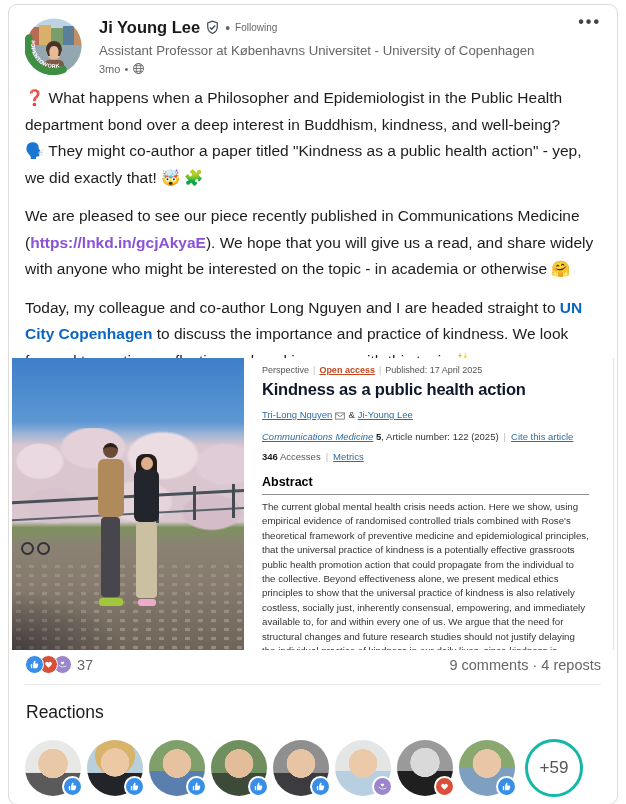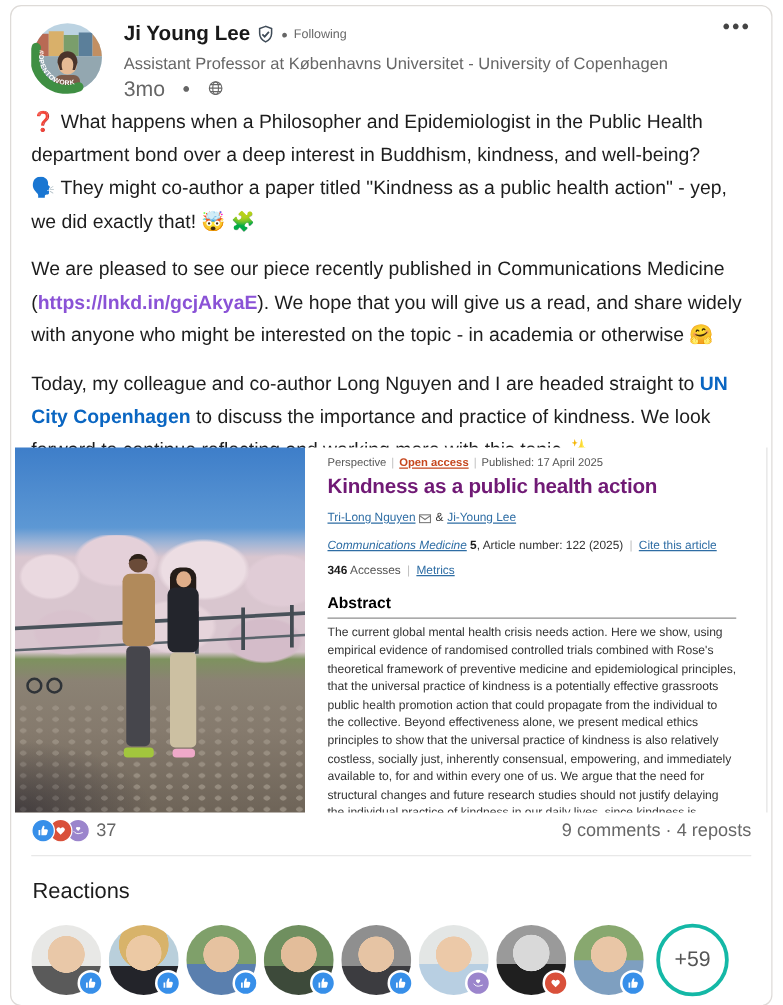--- a/index.html
+++ b/index.html
@@ -9,21 +9,21 @@
         border:1px solid #dedbd8;border-radius:9px;}
 
   
   .avatar{position:absolute;left:16px;top:12px;width:58px;height:58px;cursor:pointer;}
   .h-name-row{position:absolute;left:90px;top:13px;display:flex;align-items:center;gap:5px;}
   .h-name{font-size:16.5px;font-weight:700;color:#191919;}
   .shield{width:15px;height:15px;display:inline-block;}
   .h-sep{color:#666;font-size:14px;}
   .h-follow{font-size:10px;color:#666;}
   .h-headline{position:absolute;left:90px;top:38px;font-size:13.2px;color:#666;white-space:nowrap;width:500px;overflow:hidden;}
-  .h-time{position:absolute;left:90px;top:57px;font-size:17px;color:#666;display:flex;gap:14px;}
+  .h-time{position:absolute;left:90px;top:57px;font-size:11px;color:#666;display:flex;align-items:center;gap:4px;}
   .globe{width:13px;height:13px;display:inline-block;}
   .h-dots{position:absolute;right:16px;top:8px;color:#444;font-size:16px;font-weight:700;letter-spacing:2px;cursor:pointer;}
 
   
   .post{position:absolute;left:16px;top:80px;width:580px;}
   .post p{margin:0 0 12px 0;font-size:15.5px;line-height:26.5px;color:#1d1d1d;white-space:pre-line;}
   .plink-purple{color:#8a52d6;font-weight:700;cursor:pointer;}
   .plink-blue{color:#0a66c2;font-weight:700;cursor:pointer;}
 
   
@@ -58,21 +58,21 @@
   .pb-hair{position:absolute;left:3px;top:0;width:21px;height:36px;background:#241c18;border-radius:8px;}
   .pb-head{position:absolute;left:8px;top:3px;width:12px;height:13px;border-radius:50%;background:#dfae8a;}
   .pb-torso{position:absolute;left:1px;top:16px;width:25px;height:52px;background:#23252c;border-radius:6px;}
   .pb-legs{position:absolute;left:3px;top:68px;width:21px;height:76px;background:#ccc0a2;border-radius:4px;}
   .pb-shoes{position:absolute;left:5px;top:145px;width:18px;height:7px;background:#efa9c9;border-radius:3px;}
 
   .article{flex:1;height:292px;background:#fff;box-sizing:border-box;padding:7px 24px 0 18px;overflow:hidden;border-right:1px solid #e3e3e3;}
   .a-meta{font-size:9px;color:#555;}
   .a-meta .pipe{color:#c0c0c0;margin:0 4px;}
   .a-access{color:#c6471e;text-decoration:underline;font-weight:700;cursor:pointer;}
-  .a-title{font-size:16.5px;font-weight:700;color:#701a75;margin-top:5px;letter-spacing:-0.2px;}
+  .a-title{font-size:16.5px;font-weight:700;color:#0f172a;margin-top:5px;letter-spacing:-0.2px;}
   .a-authors{font-size:9.5px;color:#333;margin-top:10px;display:flex;align-items:center;gap:3px;}
   .a-link{color:#2e6da4;text-decoration:underline;cursor:pointer;}
   .env{width:10px;height:8px;display:inline-block;}
   .a-journal{font-size:9.5px;color:#333;margin-top:11px;}
   .jname{font-style:italic;}
   .a-journal .pipe,.a-metrics .pipe{color:#c0c0c0;margin:0 5px;}
   .bold{font-weight:700;color:#1a1a1a;}
   .a-metrics{font-size:9.5px;color:#555;margin-top:9px;}
   .a-abs-title{font-size:12.5px;font-weight:700;color:#000;margin-top:13px;}
   .a-hr{border:0;border-top:1px solid #8f8f8f;margin:5px 0;}

